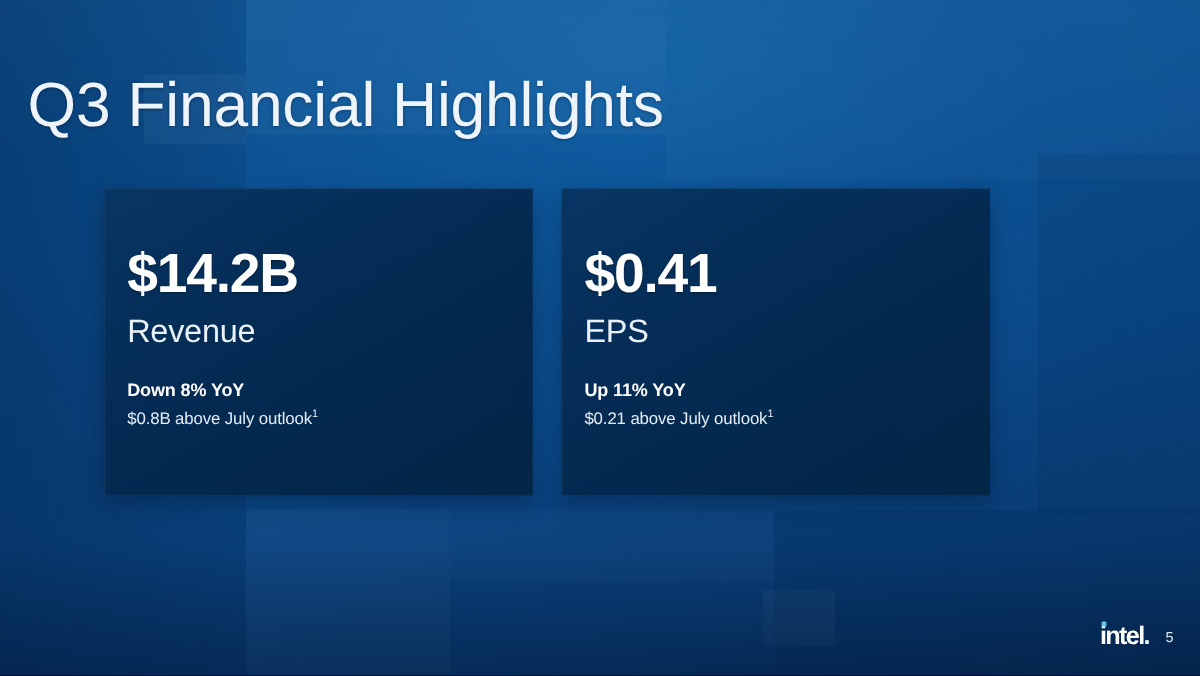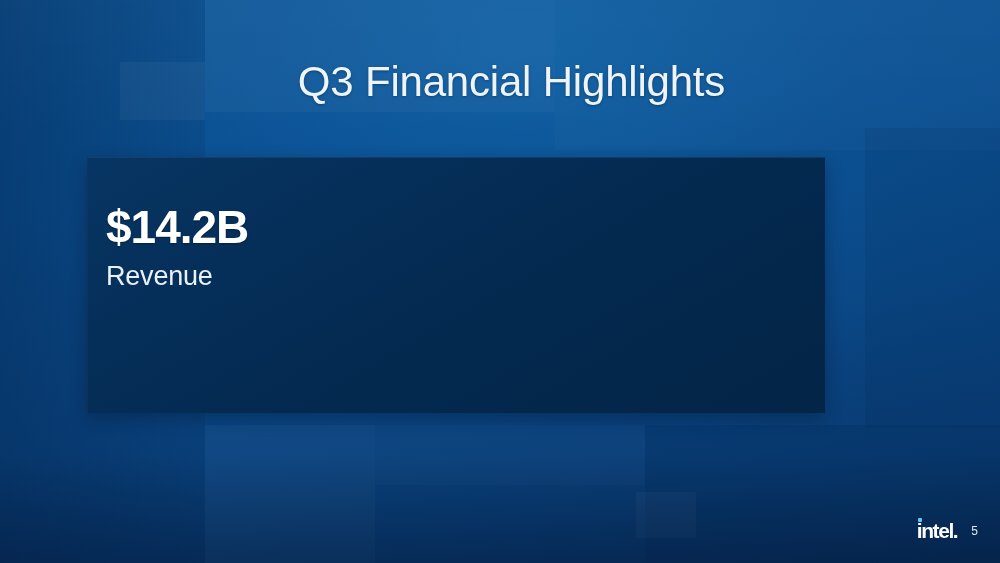--- a/index.html
+++ b/index.html
@@ -51,22 +51,21 @@
   .sh-j { left: 636px; top: 492px; width: 60px; height: 46px;
           background: rgba(255,255,255,0.040); }
   .sh-k { left: 0;   top: 0;   width: 1000px; height: 563px;
           background: linear-gradient(to bottom, rgba(255,255,255,0.02) 0%, rgba(0,0,0,0) 25%); }
 
   
   .title {
     position: absolute;
     left: 0; right: 0;
     top: 58px;
-    text-align: center;
-    font-size: 42px;
+    font-size: 52px;
     font-weight: 300;
     letter-spacing: -0.2px;
     color: #eef4fb;
     text-shadow: 0 1px 3px rgba(0,0,0,0.30);
     margin-left: 23px;
   }
 
   
   .cards {
     position: absolute;
@@ -192,23 +191,31 @@
     <i class="sh-k"></i>
   </div>
 
   <h1 class="title">Q3 Financial Highlights</h1>
 
   <div class="cards">
 
     <div class="card">
       <div class="card-value">$14.2B</div>
       <div class="card-label">Revenue</div>
+      <div class="card-change">Down 8% YoY</div>
+      <div class="card-note"><span>$0.8B above July outlook</span><sup>1</sup></div>
     </div>
 
 
+    <div class="card">
+      <div class="card-value">$0.41</div>
+      <div class="card-label">EPS</div>
+      <div class="card-change">Up 11% YoY</div>
+      <div class="card-note"><span>$0.21 above July outlook</span><sup>1</sup></div>
+    </div>
 
   </div>
 
 
   <div class="brand">
     <span class="intel-logo">
       <span class="dot-i"></span><span>intel.</span>
     </span>
     <span class="page-num">5</span>
   </div>

